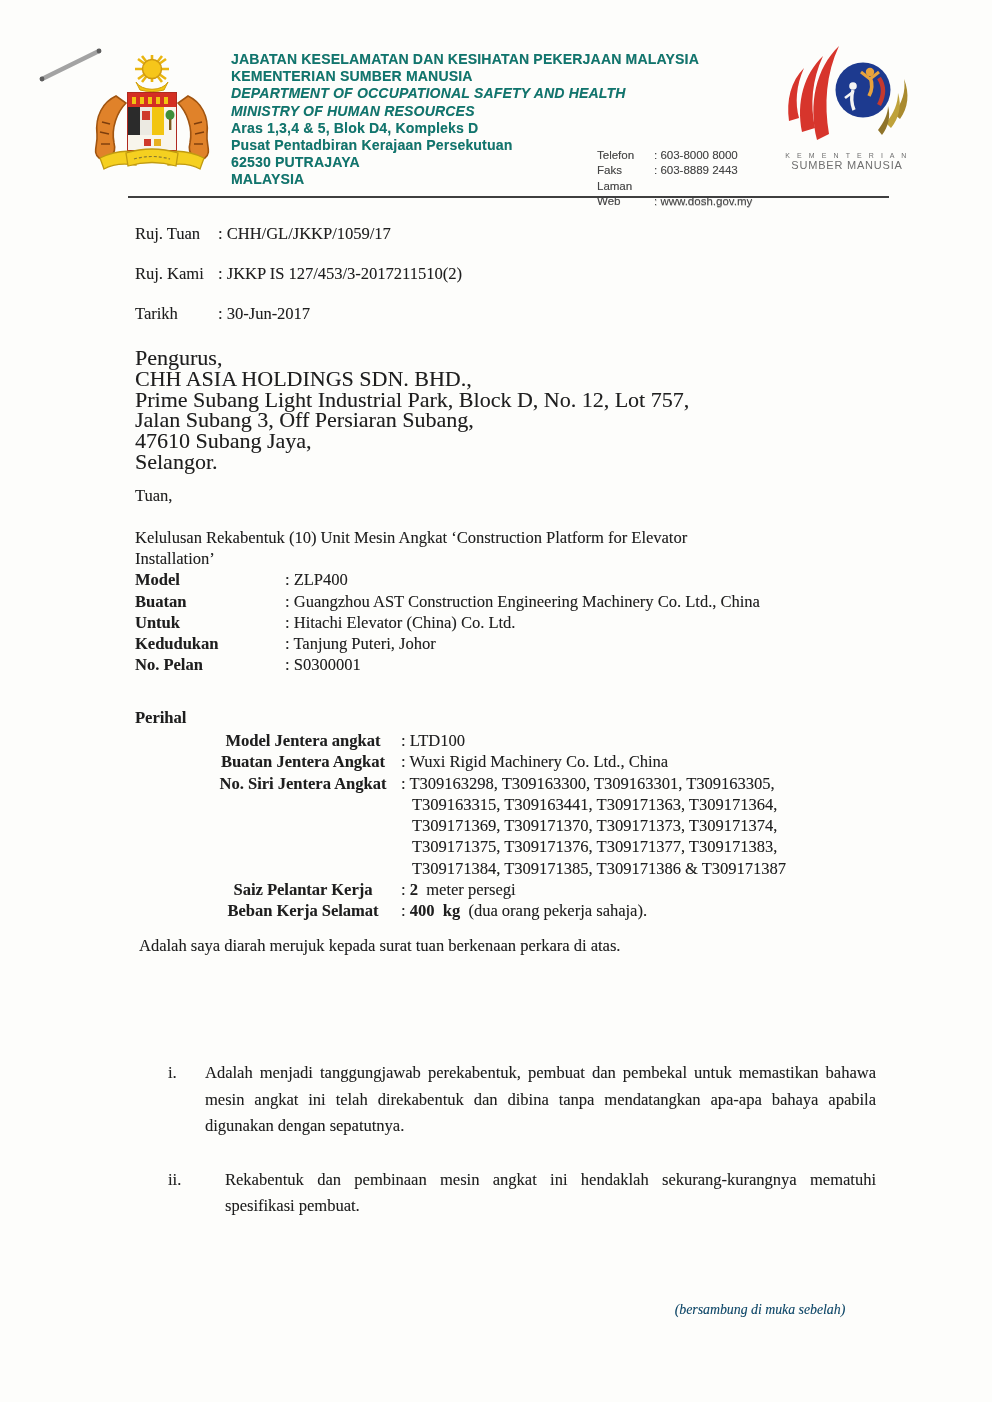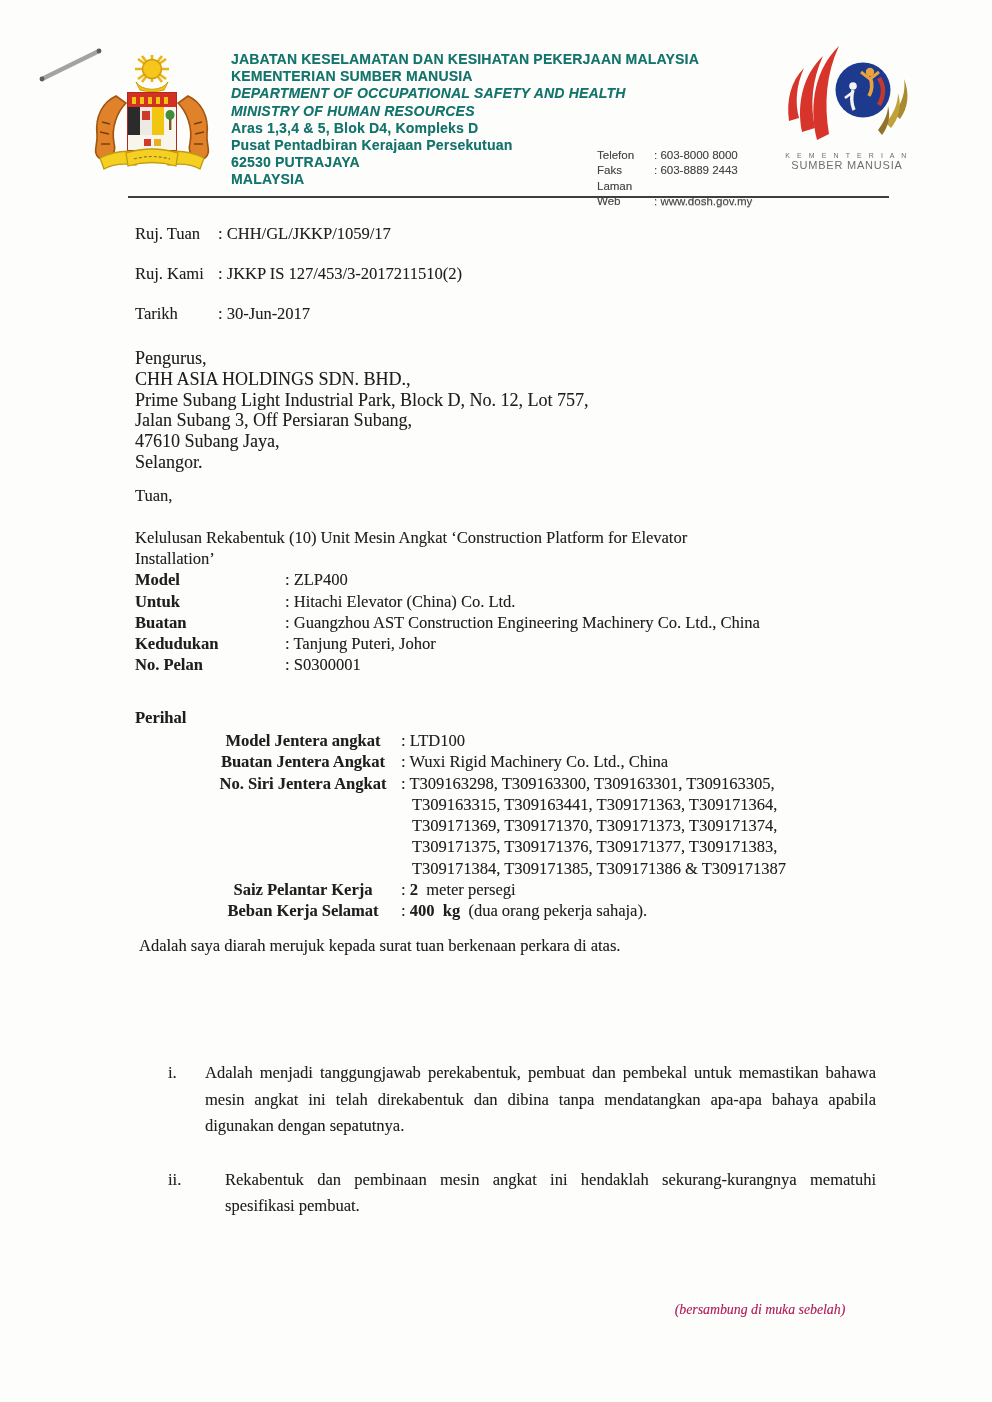--- a/index.html
+++ b/index.html
@@ -39,21 +39,21 @@
     font-family:"Liberation Sans","DejaVu Sans",sans-serif;
     font-size:11px;letter-spacing:0.8px;color:#6e6e6e;white-space:nowrap;
   }
 
   
   .refs{left:135px;top:224px;font-size:16.5px;}
   .ref-row{height:40px;}
   .ref-label{display:inline-block;width:83px;}
 
   
-  .recipient{left:135px;top:348px;font-size:18px;line-height:20.8px;}
+  .recipient{left:135px;top:348px;font-size:22px;line-height:20.8px;}
   .salutation{left:135px;top:486px;font-size:16.5px;}
 
   
   .subject{left:135px;top:527px;font-size:16.5px;line-height:21.2px;}
   .subject-title{font-weight:normal;}
   .s-label{font-weight:bold;display:inline-block;width:150px;vertical-align:top;}
 
   
   .perihal-heading{left:135px;top:708px;font-size:16.5px;font-weight:bold;}
   .p-grid{
@@ -69,21 +69,21 @@
   .para1{left:139px;top:936px;font-size:16.5px;}
   .para2{left:135px;top:976px;width:741px;font-size:16.5px;line-height:27px;
          text-align:justify;white-space:pre-wrap;}
   .conditions{left:135px;top:1060px;width:741px;font-size:16.5px;}
   .cond-item{display:flex;}
   .cond-item + .cond-item{margin-top:27px;gap:20px;}
   .cond-num{width:37px;margin-left:33px;flex:none;line-height:26.6px;}
   .cond-text{flex:1;text-align:justify;line-height:26.6px;}
 
   .footer-note{left:645px;top:1302px;width:230px;text-align:center;
-               font-style:italic;font-size:13.8px;color:#be185d;}
+               font-style:italic;font-size:13.8px;color:#0c4a6e;}
 </style>
 </head>
 <body>
 
 <div class="page">
 
   <svg class="abs" style="left:36px;top:42px;" width="72" height="44">
     <line x1="6" y1="37" x2="63" y2="9" stroke="#a3a3a3" stroke-width="4.5" stroke-linecap="round"></line>
     <circle cx="6" cy="37" r="2.4" fill="#5d5d5d"></circle>
     <circle cx="63" cy="9" r="2.4" fill="#5d5d5d"></circle>
@@ -212,24 +212,24 @@
 
   <div class="abs salutation scan-text">Tuan,</div>
 
   <div class="abs subject scan-text">
     <div class="subject-title">Kelulusan Rekabentuk (10) Unit Mesin Angkat ‘Construction Platform for Elevator</div>
     <div class="subject-title">Installation’</div>
     <div>
       <span class="s-label">Model</span><span>: ZLP400</span>
     </div>
     <div>
+      <span class="s-label">Buatan</span><span>: Guangzhou AST Construction Engineering Machinery Co. Ltd., China</span>
+    </div>
+    <div>
       <span class="s-label">Untuk</span><span>: Hitachi Elevator (China) Co. Ltd.</span>
-    </div>
-    <div>
-      <span class="s-label">Buatan</span><span>: Guangzhou AST Construction Engineering Machinery Co. Ltd., China</span>
     </div>
     <div>
       <span class="s-label">Kedudukan</span><span>: Tanjung Puteri, Johor</span>
     </div>
     <div>
       <span class="s-label">No. Pelan</span><span>: S0300001</span>
     </div>
   </div>
 
   <div class="abs perihal-heading scan-text">Perihal</div>

